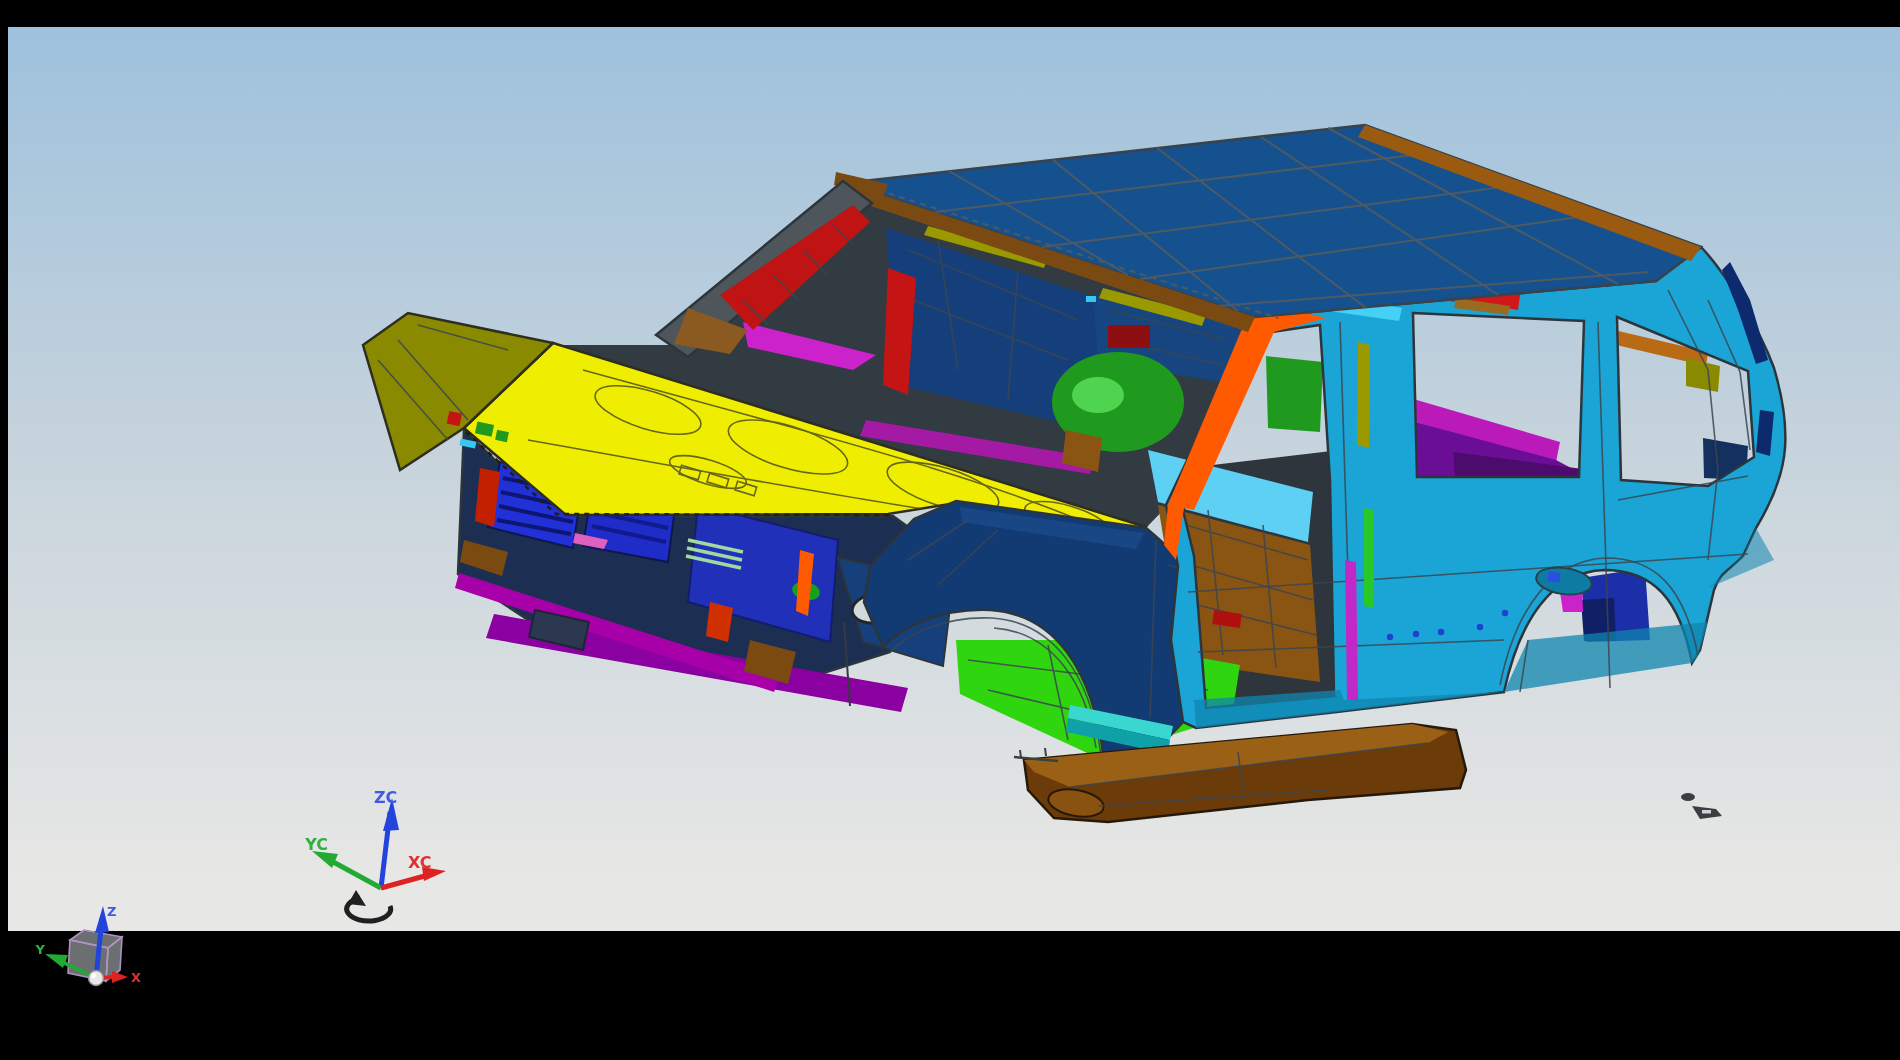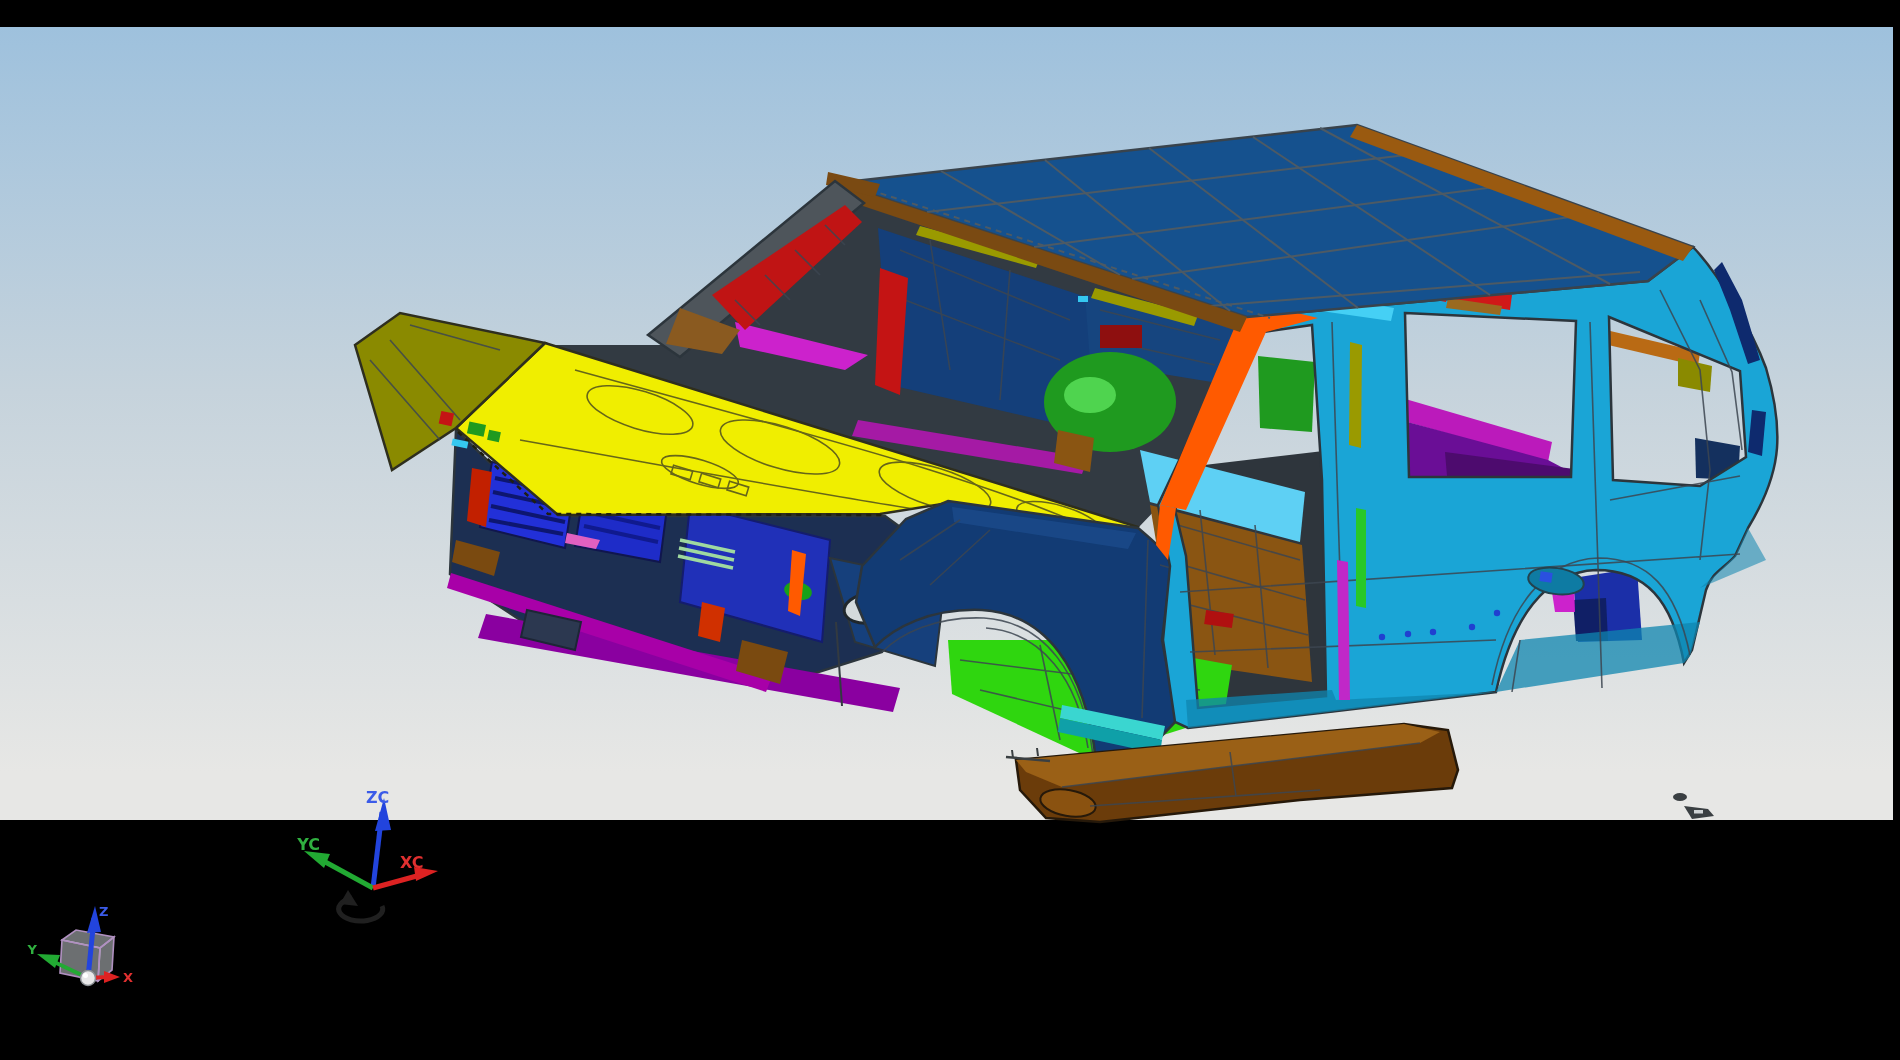--- a/index.html
+++ b/index.html
@@ -2,21 +2,21 @@
 <html style="--chrome: #000000; --bg-top: #9ec1dd; --bg-bottom: #e7e7e5;"><head>
 <meta charset="utf-8">
 <style>
   html,body{margin:0;padding:0;width:1900px;height:1060px;overflow:hidden;background:#000;
             font-family:"DejaVu Sans","Liberation Sans",sans-serif;}
   #stage{position:relative;width:1900px;height:1060px;}
   .chrome{position:absolute;background:var(--chrome,#000);}
   #chrome-top{left:0;top:0;width:1900px;height:27px;}
   #chrome-right{right:0;top:27px;width:7px;height:1033px;}
   #chrome-bottom{left:0;top:1055px;width:1893px;height:5px;}
-  #viewport{position:absolute;left:0;top:27px;width:1893px;height:793px;
+  #viewport{position:absolute;left:8px;top:27px;width:1893px;height:904px;
             background:linear-gradient(180deg,var(--bg-top,#9ec1dd) 0%,#c6d3dc 46%,var(--bg-bottom,#e7e7e5) 94%);}
   svg{position:absolute;left:0;top:-27px;width:1900px;height:1060px;}
   svg text{font-weight:bold;}
   .detail{fill:none;stroke:#3c4550;stroke-width:1.6;opacity:.85;}
 </style>
 </head>
 <body>
 
 <div id="stage">
   <div id="chrome-top" class="chrome"></div>

